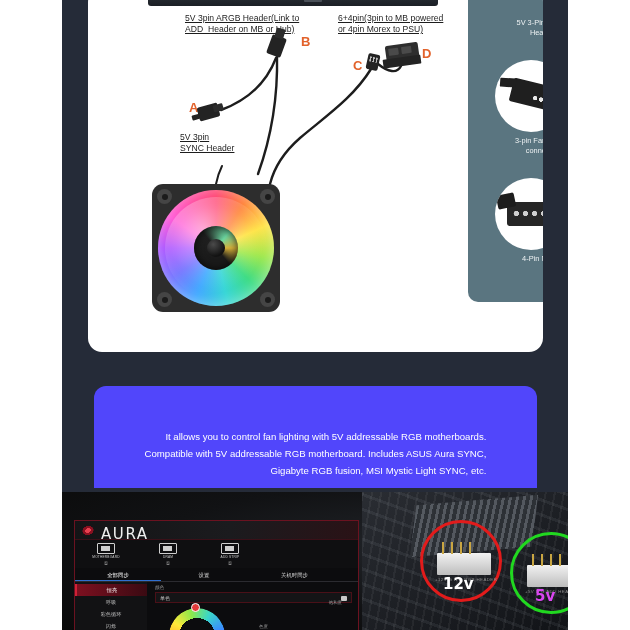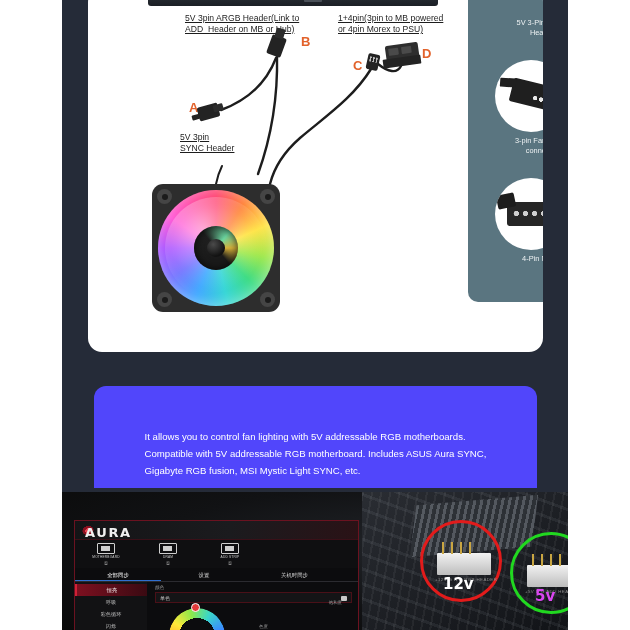--- a/index.html
+++ b/index.html
@@ -251,21 +251,21 @@
 
   
   .blue-banner {
     position: absolute;
     left: 94px; top: 386px; width: 443px; height: 102px;
     background: #5146fb;
     border-radius: 12px 12px 0 0;
     display: flex; align-items: center; justify-content: center;
   }
   .banner-text {
-    text-align: left;
+    text-align: right;
     color: #ffffff;
     font-size: 9.6px;
     line-height: 17px;
     white-space: pre-line;
     padding: 0 12px;
     margin-top: 32px;
   }
 
   
   .photo-section {
@@ -307,22 +307,22 @@
     position: relative; height: 19px;
     background: linear-gradient(90deg,#141416 0%, #1b1b1e 55%, #2a1216 100%);
     border-bottom: 1px solid #3a1018;
   }
   .rog-eye {
     position:absolute; left:6px; top:4px; width:14px; height:11px;
     background: radial-gradient(ellipse at 50% 50%, #e8404f 0 28%, #8a1020 30% 55%, transparent 58%);
     transform: rotate(-14deg);
   }
   .aura-word {
-    position:absolute; left:10px; top:4px;
-    font-size: 13px; letter-spacing: 1.6px; font-weight: bold;
+    position:absolute; left:26px; top:4px;
+    font-size: 15px; letter-spacing: 1.6px; font-weight: normal;
     color: #f0f0f0;
     font-family: "DejaVu Sans", sans-serif;
   }
   .aura-icons {
     position: relative; height: 28px;
     background: #0f0f11;
     display: flex; gap: 20px; padding: 3px 0 0 10px;
   }
   .aura-icon { width: 42px; text-align: center; }
   .aura-icon .glyph {
@@ -444,21 +444,21 @@
 <div id="page">
 
   <div class="dark-body"></div>
 
   <div class="white-card">
 
     <div class="mb-strip"></div>
 
     <div class="dlabel lbl-b-text">5V 3pin ARGB Header(Link to
 ADD_Header on MB or Hub)</div>
-    <div class="dlabel lbl-d-text">1+4pin(3pin to MB powered
+    <div class="dlabel lbl-d-text">6+4pin(3pin to MB powered
 or 4pin Morex to PSU)</div>
     <div class="dlabel lbl-a-text">5V 3pin
 SYNC Header</div>
 
     <div class="letter letter-a">A</div>
     <div class="letter letter-b">B</div>
     <div class="letter letter-c">C</div>
     <div class="letter letter-d">D</div>
 
     <svg class="wires" viewBox="0 0 455 364">

